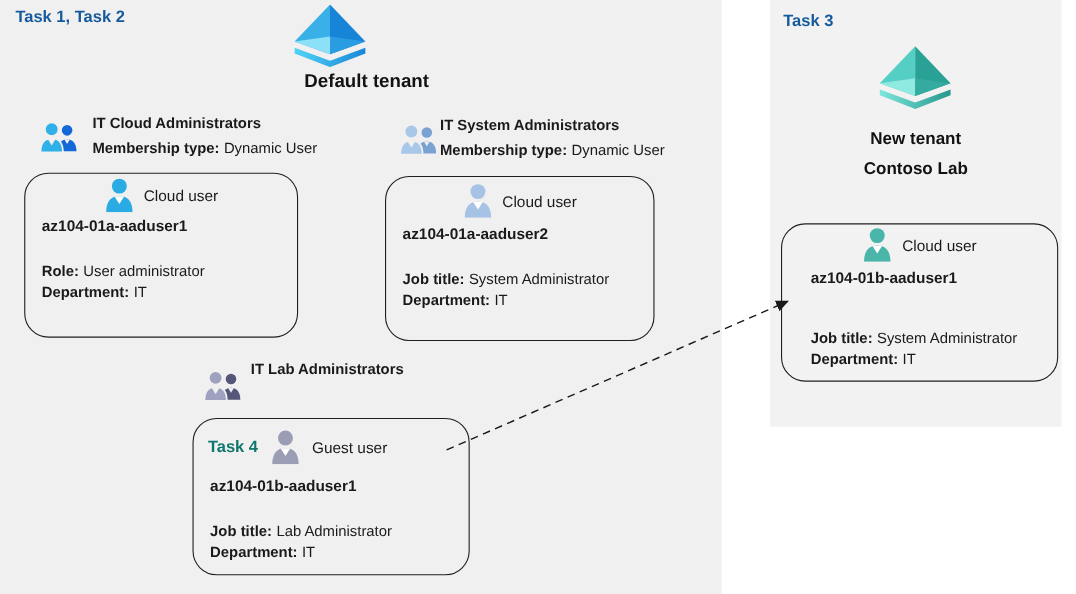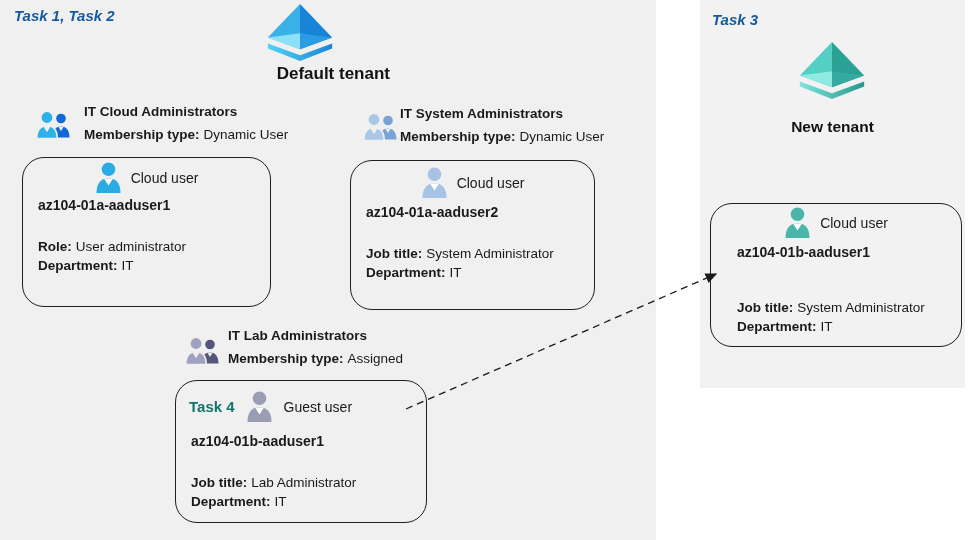--- a/index.html
+++ b/index.html
@@ -2,21 +2,21 @@
 <html><head>
 <meta charset="utf-8">
 <style>
   html,body{margin:0;padding:0;background:#ffffff;}
   body{font-family:"Liberation Sans",sans-serif;color:#1a1a1a;}
   .stage{position:relative;width:978px;height:540px;background:#ffffff;overflow:hidden;}
   .panel{position:absolute;}
   .panel-left{left:0;top:0;width:656px;height:540px;background:#f0f0f0;}
   .panel-right{left:700px;top:0;width:265px;height:388px;background:#f2f2f2;}
   .abs{position:absolute;}
-  .task-label{position:absolute;font-weight:bold;font-size:15px;color:#155a9c;white-space:nowrap;font-style:italic;}
+  .task-label{position:absolute;font-weight:bold;font-size:15px;color:#155a9c;white-space:nowrap;}
   .tenant-title{position:absolute;font-weight:bold;font-size:17px;color:#121212;text-align:right;white-space:nowrap;}
   .tenant-title2{position:absolute;font-weight:bold;font-size:15.5px;color:#121212;text-align:center;white-space:nowrap;}
   .group-title{position:absolute;font-weight:bold;font-size:13.5px;white-space:nowrap;}
   .group-sub{position:absolute;font-size:13.5px;white-space:nowrap;}
   .group-sub b{margin-right:4px;}
   .card{position:absolute;border:1.4px solid #1f1f1f;border-radius:22px;background:transparent;}
   .card-header{position:absolute;left:0;right:0;display:flex;align-items:center;justify-content:center;gap:9px;font-size:14px;white-space:nowrap;}
   .card-header.left-align{justify-content:flex-start;padding-left:13px;gap:11px;}
   .card-header .task-inline{font-weight:bold;font-size:15px;color:#0f766e;}
   .card-name{position:absolute;left:15px;font-weight:bold;font-size:14px;white-space:nowrap;}
@@ -91,23 +91,20 @@
       <path d="M16.5,27.5 C16.5,19.5 20.5,16.5 25,16.5 C29.5,16.5 33.5,19.5 33.5,27.5 Z"></path>
       <polygon points="22.4,16.7 25,21 27.6,16.7" fill="#f0f0f0"></polygon>
     </g>
     <g stroke="#f0f0f0" stroke-width="1.6" fill="#9fa1c0">
       <circle cx="11" cy="7.5" r="6.2"></circle>
       <path d="M0.8,28.5 C0.8,19 5.5,15.8 11,15.8 C16.5,15.8 21.2,19 21.2,28.5 Z"></path>
       <polygon points="7.2,16 11,22.3 14.8,16" fill="#f0f0f0" stroke="none"></polygon>
     </g>
   </svg>
   <div class="group-title" style="left:228px;top:328px;">IT Lab Administrators</div>
-  <div class="group-sub" style="left:228px;top:351px;">
-    <b>Membership type:</b><span>Assigned</span>
-  </div>
 
   <div class="card" style="left:22px;top:157px;width:247px;height:148px;">
     <div class="card-header" style="top:4px;">
       <svg width="27" height="31" viewBox="0 0 27 31">
         <g fill="#2aabe4">
           <circle cx="13.5" cy="7.2" r="6.8"></circle>
           <path d="M1.5,31 C1.5,20 7,16.2 13.5,16.2 C20,16.2 25.5,20 25.5,31 Z"></path>
           <polygon points="9,16.4 13.5,23.5 18,16.4" fill="#ffffff"></polygon>
         </g>
       </svg>
@@ -167,20 +164,21 @@
     <defs>
       <linearGradient id="baseTeal" x1="0" y1="0" x2="1" y2="0">
         <stop offset="0" stop-color="#7ce6dc"></stop>
           <stop offset="1" stop-color="#27988c"></stop>
       </linearGradient>
     </defs>
     <polygon points="8,54 52,70 96,54 96,61 52,78 8,61" fill="url(#baseTeal)"></polygon>
   </svg>
 
   <div class="tenant-title2" style="left:735px;top:118px;width:195px;">New tenant</div>
+  <div class="tenant-title2" style="left:735px;top:145px;width:195px;">Contoso Lab</div>
 
   <div class="card right-card" style="left:710px;top:203px;width:250px;height:142px;">
     <div class="card-header" style="top:3px;">
       <svg width="27" height="31" viewBox="0 0 27 31">
         <g fill="#4ab5a9">
           <circle cx="13.5" cy="7.2" r="6.8"></circle>
           <path d="M1.5,31 C1.5,20 7,16.2 13.5,16.2 C20,16.2 25.5,20 25.5,31 Z"></path>
           <polygon points="9,16.4 13.5,23.5 18,16.4" fill="#ffffff"></polygon>
         </g>
       </svg>

